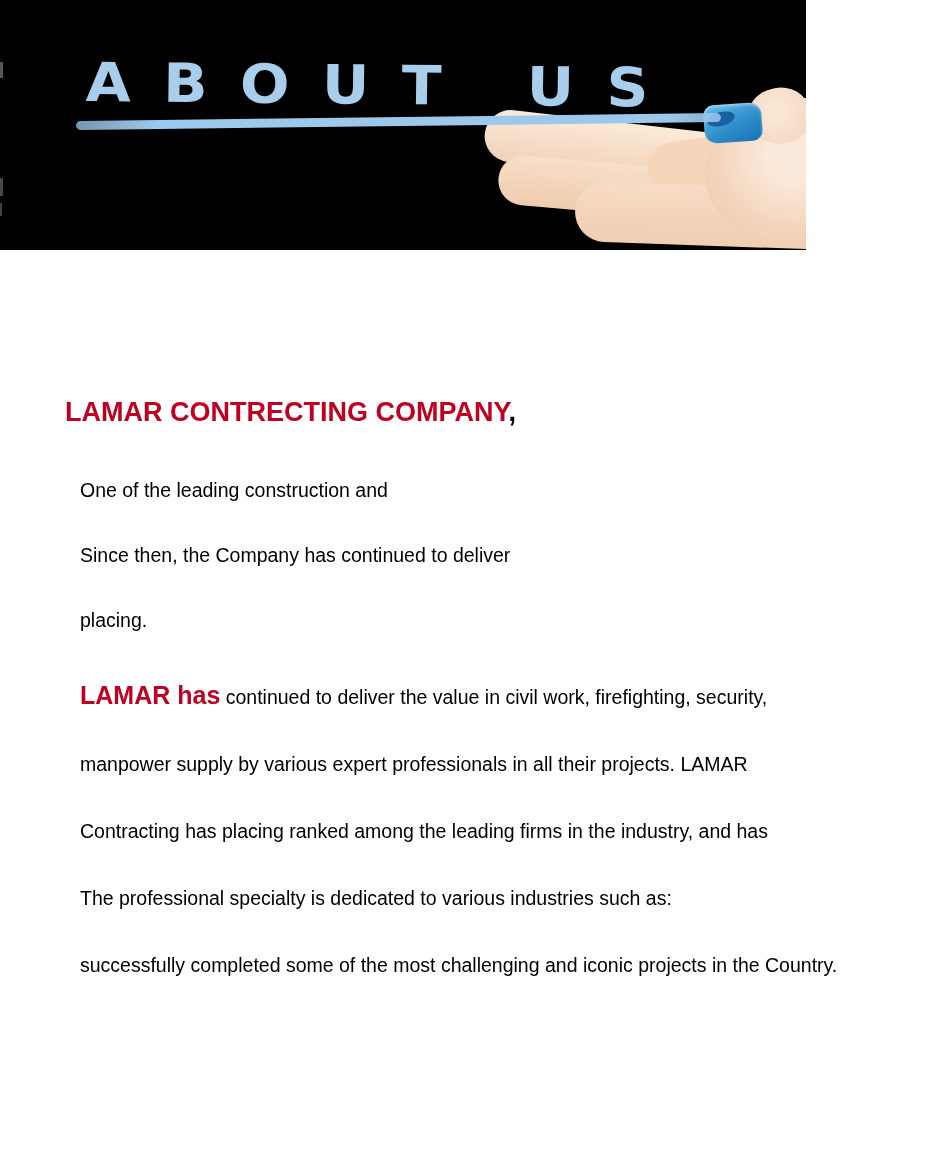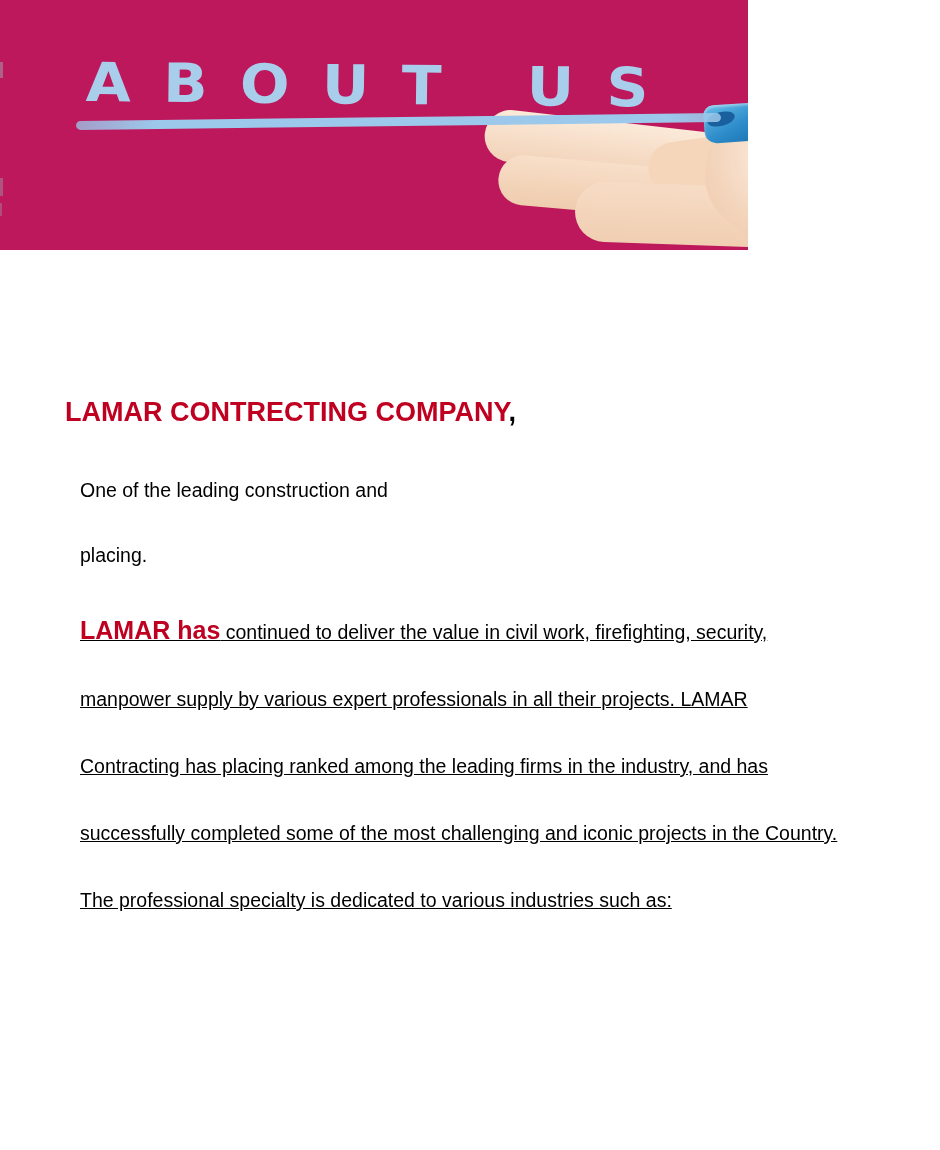--- a/index.html
+++ b/index.html
@@ -9,24 +9,24 @@
     height: 1150px;
     position: relative;
     font-family: "Liberation Sans", sans-serif;
     color: #000000;
     overflow: hidden;
   }
 
   
   .hero {
     position: relative;
-    width: 748px;
+    width: 806px;
     height: 250px;
     overflow: hidden;
-    background: #be185d;
+    background: #000000;
   }
   .hero .abs { position: absolute; }
 
   
   .palm {
     left: 705px; top: 98px; width: 150px; height: 142px; z-index: 1;
     background: radial-gradient(ellipse at 60% 40%, #fbeadb 20%, #f4d6be 60%, #ecc6a9 100%);
     border-radius: 48% 30% 26% 52% / 55% 40% 30% 45%;
   }
   .thumb-tip {
@@ -116,21 +116,21 @@
 
   .para {
     font-size: 19.5px;
     line-height: 40px;
     margin: 0 0 25px 15px;
     color: #000000;
   }
   .para .line { display: block; }
 
   .second-block { margin-top: 35px; }
-  .second-block .para { margin-bottom: 27px; text-decoration: underline; }
+  .second-block .para { margin-bottom: 27px; }
   .lead-red {
     color: #C00021;
     font-weight: bold;
     font-size: 25px;
   }
 </style>
 </head>
 <body>
 
 <div class="hero">
@@ -156,35 +156,38 @@
 
 <div class="article">
 
   <h1 class="heading"><span class="red-text">LAMAR CONTRECTING COMPANY</span><span class="black-text">,</span></h1>
 
   <p class="para">
     <span class="line">One of the leading construction and</span>
   </p>
 
 
+  <p class="para">
+    <span class="line">Since then, the Company has continued to deliver</span>
+  </p>
 
   <p class="para">
     <span class="line">placing.</span>
   </p>
 
   <div class="second-block">
     <p class="para"><span class="lead-red">LAMAR has</span><span> continued to deliver the value in civil work, firefighting, security,</span></p>
 
     <p class="para">
       <span class="line">manpower supply by various expert professionals in all their projects. LAMAR</span>
     </p>
     <p class="para">
       <span class="line">Contracting has placing ranked among the leading firms in the industry, and has</span>
     </p>
     <p class="para">
-      <span class="line">successfully completed some of the most challenging and iconic projects in the Country.</span>
+      <span class="line">The professional specialty is dedicated to various industries such as:</span>
     </p>
     <p class="para">
-      <span class="line">The professional specialty is dedicated to various industries such as:</span>
+      <span class="line">successfully completed some of the most challenging and iconic projects in the Country.</span>
     </p>
   </div>
 
 </div>
 
 </body></html>

